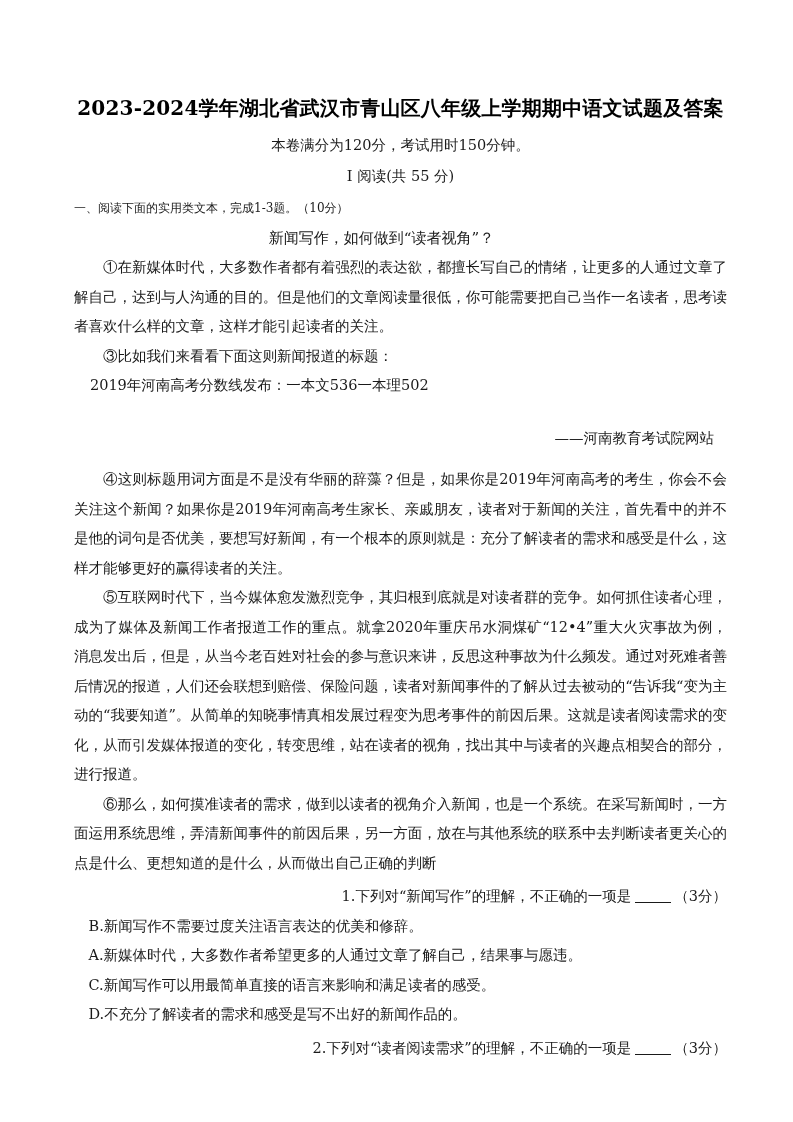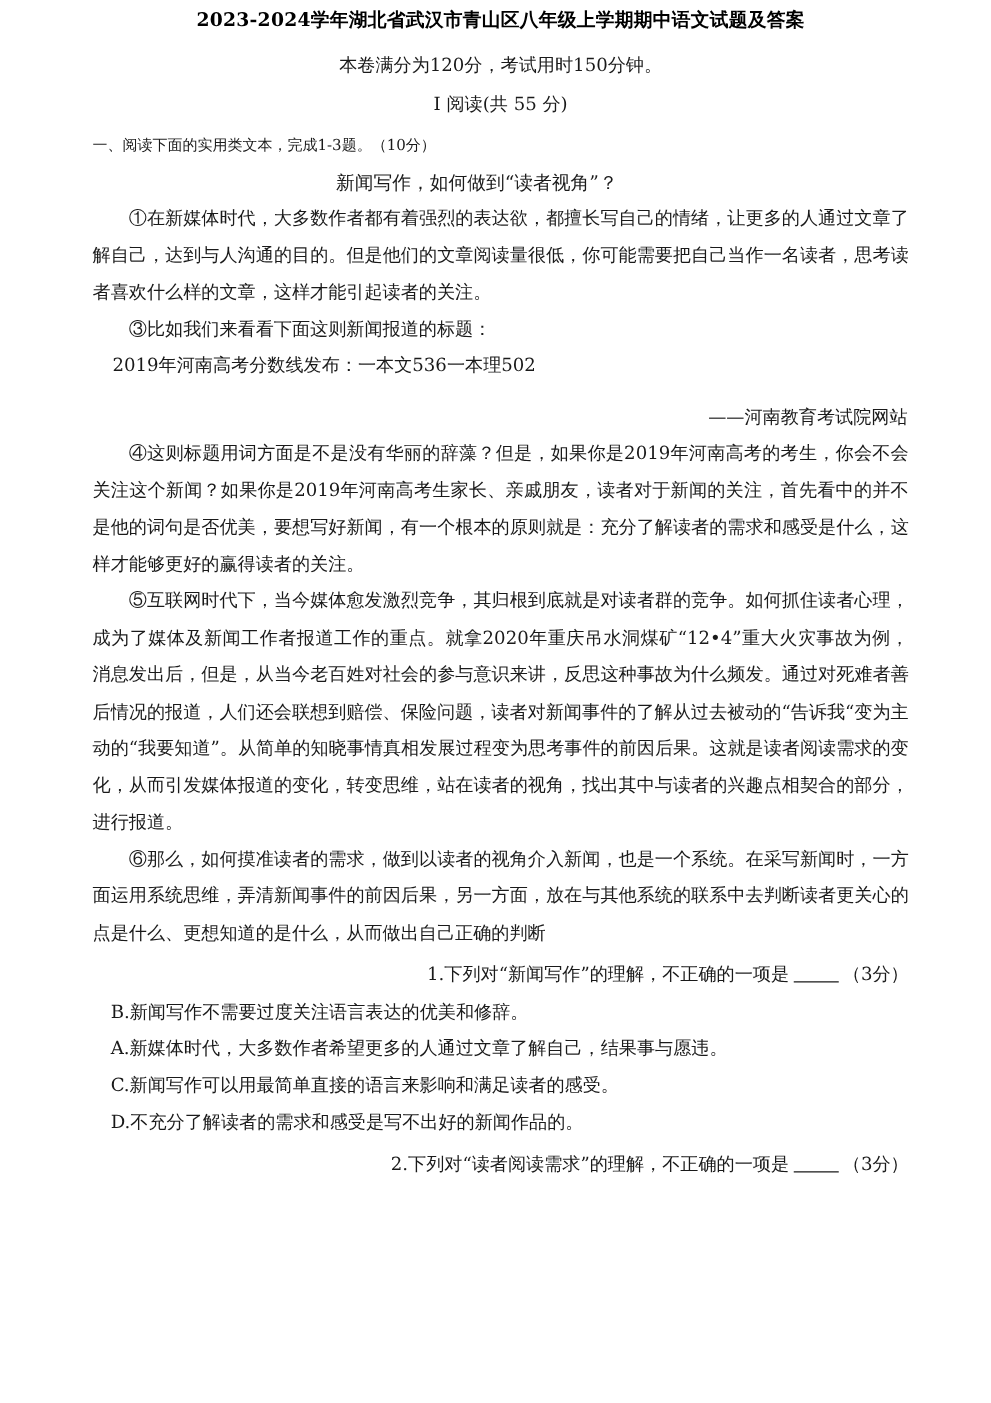--- a/index.html
+++ b/index.html
@@ -26,26 +26,27 @@
 
   .content {
     position: absolute;
     left: 74px;
     top: 0;
     width: 653px;
   }
 
   
   .doc-title {
-    font-size: 15px;
+    font-size: 20px;
     font-weight: bold;
     line-height: 33px;
     text-align: center;
     letter-spacing: 0.2px;
     margin: 0;
+    padding-top: 92px;
     color: #000;
   }
 
   .subtitle-line {
     font-size: 14.5px;
     line-height: 29px;
     text-align: center;
     margin: 0;
     padding-top: 6px;
   }
@@ -79,21 +80,21 @@
     text-indent: 2em;
   }
 
   p.para.noindent {
     text-indent: 1.1em;
   }
 
   p.source {
     font-size: 14.5px;
     line-height: 29.5px;
-    margin: 0;
+    margin: 12px;
     text-align: right;
     padding-top: 11px;
     padding-right: 1px;
   }
 
   
   .q-block {
     padding-top: 4px;
   }
   p.q-line {

